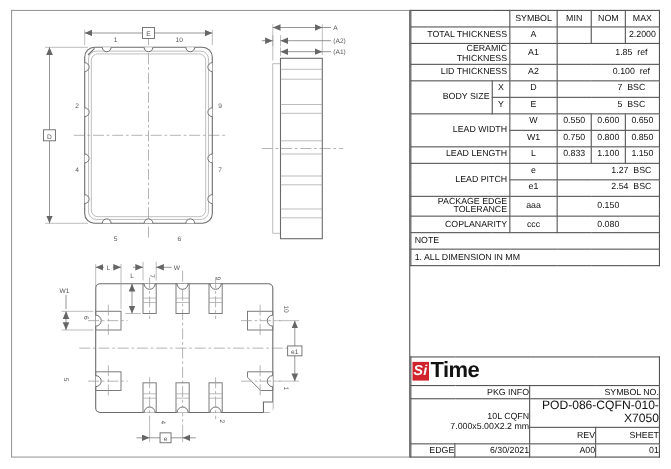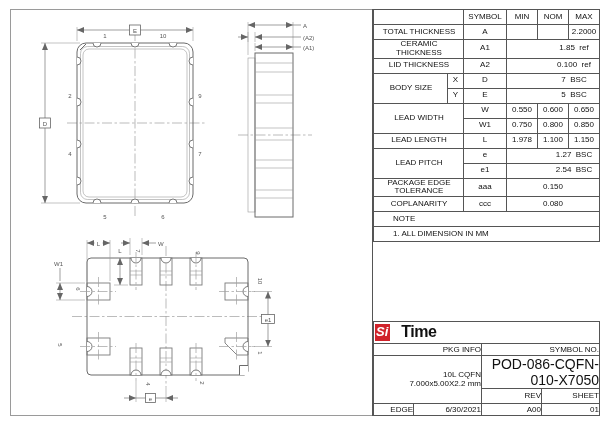--- a/index.html
+++ b/index.html
@@ -9,35 +9,35 @@
   #border-frame{position:absolute;left:10px;top:9px;width:590px;height:407px;
                 border:1px solid #9a9a9a;}
   
   #right-panel{position:absolute;left:372px;top:9px;width:228px;height:407px;
                display:flex;flex-direction:column;border-left:1px solid #555;
                background:#fff;}
   table.dim{border-collapse:collapse;table-layout:fixed;width:100%;
             font-size:8px;color:#111;}
   table.dim td{border:1px solid #555;height:15px;padding:0 2px;
                text-align:center;line-height:1.1;overflow:hidden;}
-  table.dim td.name{text-align:center;padding-left:3px;}
+  table.dim td.name{text-align:right;padding-left:3px;}
   table.dim td.pre{white-space:pre;padding-left:44px;}
-  table.dim td.notecell{text-align:left;padding-left:19px;}
+  table.dim td.notecell{text-align:left;padding-left:3px;}
   .filler{flex:1;}
   table.tb{border-collapse:collapse;table-layout:fixed;width:100%;
            font-size:8px;color:#111;border-radius:16px;}
   table.tb td{border:1px solid #555;text-align:right;padding:0;line-height:1.15;}
   .logo-cell{height:21px;text-align:left !important;padding:1px 0 1px 1px !important;}
   .logo{display:inline-flex;align-items:center;}
   .logo-si{display:inline-block;background:#d0232b;color:#fff;font-weight:bold;
            font-style:italic;font-size:13px;line-height:16px;padding:0 2px 1px 1px;}
-  .logo-time{font-weight:bold;font-size:16px;letter-spacing:-0.5px;color:#111;
-             padding-left:11px;}
+  .logo-time{font-weight:bold;font-size:20px;letter-spacing:-0.5px;color:#111;
+             padding-left:1px;}
   .pkg-two-line{font-size:8px;}
-  .podno{font-size:14px;}
+  .podno{font-size:11px;}
   
   #drawings{position:absolute;left:10px;top:9px;}
   .ln{stroke:#6b6b6b;fill:none;stroke-width:1;}
   .lt{stroke:#9a9a9a;fill:none;stroke-width:0.6;}
   .pad{stroke:#7a7a7a;fill:none;stroke-width:0.9;}
   .dip{stroke:#6b6b6b;fill:#fff;stroke-width:0.9;}
   .cl{stroke:#9f9f9f;fill:none;stroke-width:0.7;stroke-dasharray:10 2.5 2.5 2.5;}
   .dim{stroke:#777;fill:none;stroke-width:0.7;}
   .dt{font-family:"Liberation Sans",sans-serif;font-size:6px;fill:#555;}
   .pn{font-family:"Liberation Sans",sans-serif;font-size:6px;fill:#555;}
@@ -295,21 +295,21 @@
       </tr>
       <tr>
         <td>W1</td>
         <td>0.750</td>
         <td>0.800</td>
         <td>0.850</td>
       </tr>
       <tr>
         <td class="name" colspan="2">LEAD LENGTH</td>
         <td>L</td>
-        <td>1.978</td>
+        <td>0.833</td>
         <td>1.100</td>
         <td>1.150</td>
       </tr>
       <tr>
         <td class="name" colspan="2" rowspan="2">LEAD PITCH</td>
         <td>e</td>
         <td colspan="3" class="pre">1.27  BSC</td>
       </tr>
       <tr>
         <td>e1</td>

